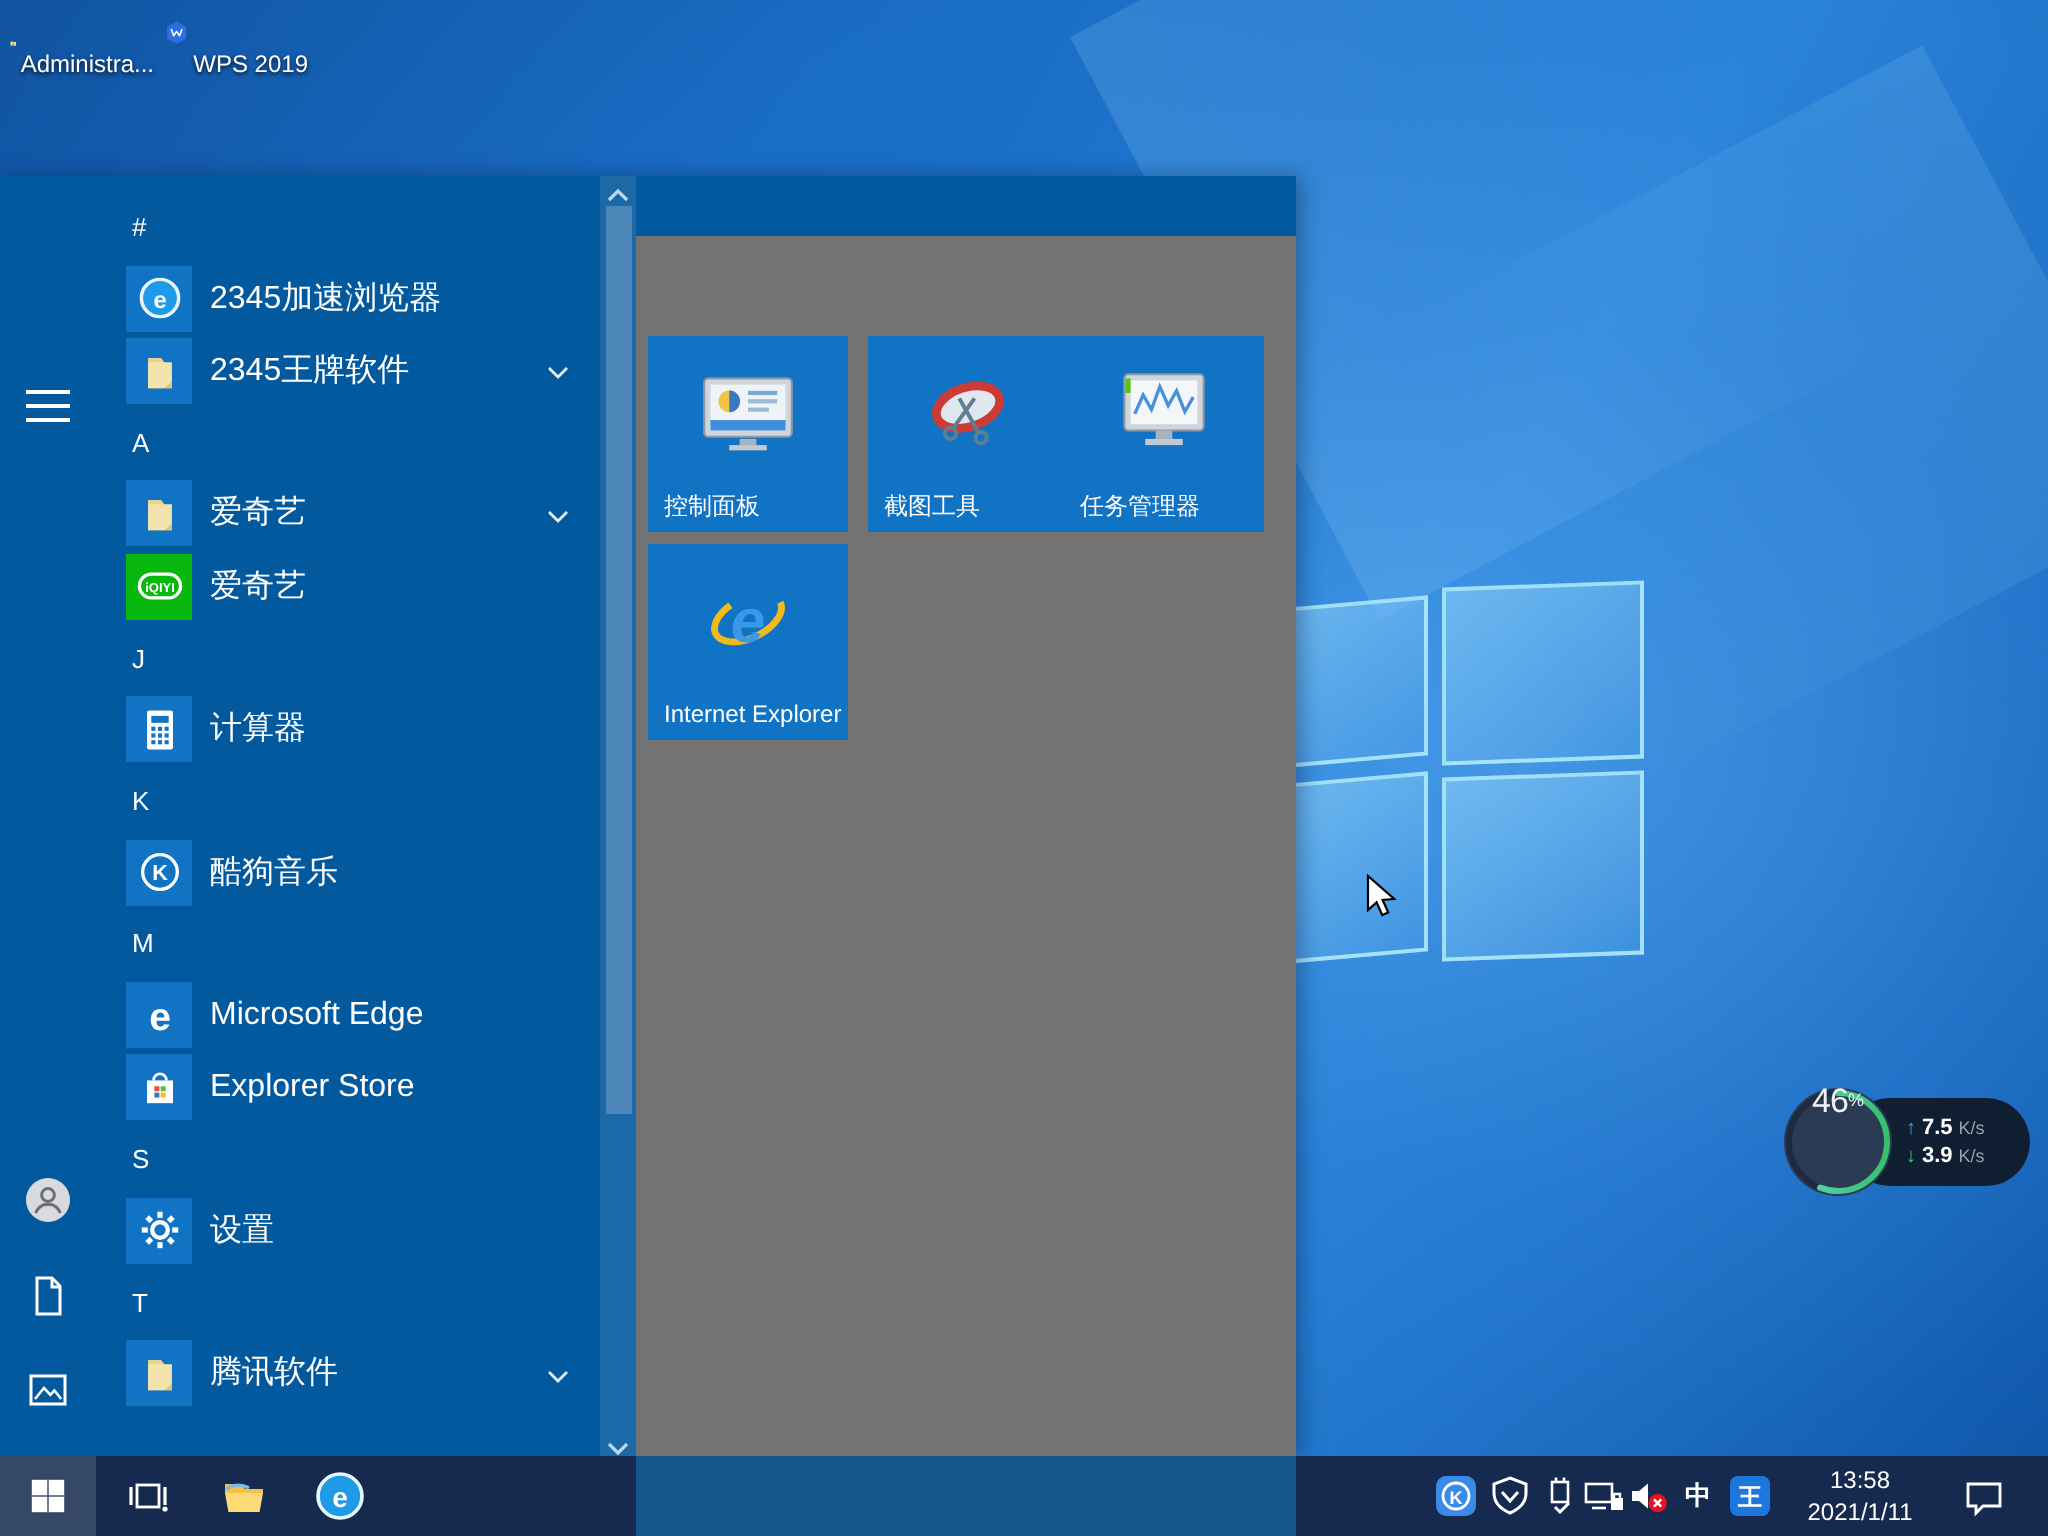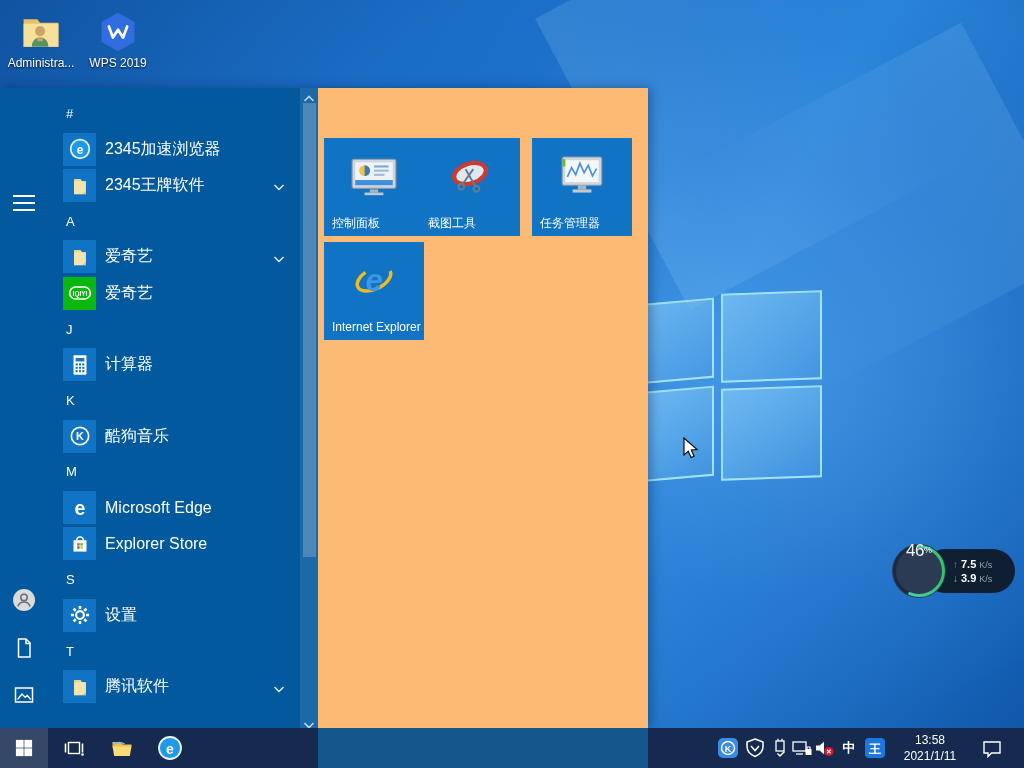--- a/index.html
+++ b/index.html
@@ -16,21 +16,21 @@
     background:linear-gradient(90deg,rgba(150,210,250,.16),rgba(150,210,250,0) 75%);}
   
   .pane{position:absolute;border:2px solid rgba(175,235,252,.85);
     background:linear-gradient(145deg,rgba(130,200,246,.70),rgba(75,155,228,.45));}
   .pane.tl{left:638px;top:301px;width:76px;height:80px;transform:skewY(-5deg);}
   .pane.bl{left:638px;top:389px;width:76px;height:90px;transform:skewY(-5deg);}
   .pane.tr{left:721px;top:292px;width:101px;height:89px;transform:skewY(-2deg);}
   .pane.br{left:721px;top:387px;width:101px;height:92px;transform:skewY(-2deg);}
 
   
-  .dicon{position:absolute;top:10px;width:72px;display:flex;flex-direction:column;align-items:center;gap:2px;cursor:default;}
+  .dicon{position:absolute;top:10px;width:72px;display:flex;flex-direction:row;align-items:center;gap:2px;cursor:default;}
   .dicon .ig{width:44px;height:44px;}
   .dicon .lbl{color:#fff;font-size:12px;text-align:center;text-shadow:0 1px 2px rgba(0,0,0,.85);white-space:nowrap;}
 
   
   .start-menu{position:absolute;left:0;top:88px;width:648px;height:640px;z-index:50;display:flex;
     background:#02599e;box-shadow:3px 0 10px rgba(0,20,50,.35);}
   .rail{width:48px;height:100%;position:relative;flex:0 0 48px;}
   .rail .ric{position:absolute;left:12px;width:24px;height:24px;cursor:pointer;}
   .hamburger{position:absolute;left:13px;top:107px;width:22px;height:16px;display:flex;flex-direction:column;justify-content:space-between;cursor:pointer;}
   .hamburger i{display:block;height:2px;background:#fff;}
@@ -38,21 +38,21 @@
   .list-header{height:35px;display:flex;align-items:center;padding-left:18px;color:#fff;font-size:13px;cursor:pointer;}
   .app-row{height:36.4px;display:flex;align-items:center;padding-left:15px;position:relative;color:#fff;cursor:pointer;}
   .app-ic{width:33px;height:33px;flex:0 0 33px;display:flex;align-items:center;justify-content:center;background:#1173c4;}
   .app-ic svg{width:26px;height:26px;}
   .app-label{font-size:16px;margin-left:9px;white-space:nowrap;}
   .row-chev{position:absolute;right:15px;top:12px;width:12px;height:12px;opacity:.9;}
   
   .sbar{width:18px;flex:0 0 18px;position:relative;background:rgba(255,255,255,.10);}
   .sbar .thumb{position:absolute;left:3px;width:13px;top:15px;height:454px;background:#4d87b9;}
   .sbar .chev{position:absolute;left:3px;width:12px;height:10px;color:#bcd8ee;}
-  .tiles-area{flex:1;background:#fdba74;position:relative;}
+  .tiles-area{flex:1;background:#737373;position:relative;margin-top:30px;}
   .tile{position:absolute;width:100px;height:98px;background:#1173c4;cursor:pointer;color:#fff;}
   .tile .tlabel{position:absolute;left:8px;bottom:6px;font-size:12px;line-height:14px;}
   .tile .tic{position:absolute;left:50%;top:38px;transform:translate(-50%,-50%);width:48px;height:40px;display:flex;align-items:center;justify-content:center;}
 
   
   .taskbar{position:absolute;left:0;top:728px;width:1024px;height:40px;background:#152a4e;z-index:60;}
   .tb-overlay{position:absolute;left:318px;top:0;width:330px;height:40px;background:#15568c;}
   .tb-btn{position:absolute;top:0;height:40px;display:flex;align-items:center;justify-content:center;cursor:pointer;}
   .start-btn{left:0;width:48px;background:rgba(255,255,255,.14);}
   .tray-ic{position:absolute;top:9px;width:22px;height:22px;display:flex;align-items:center;justify-content:center;cursor:pointer;}
@@ -290,21 +290,21 @@
               <rect x="23" y="10" width="14" height="2" fill="#7aa7d4"></rect>
               <rect x="23" y="14" width="14" height="2" fill="#9db9d6"></rect>
               <rect x="23" y="18" width="10" height="2" fill="#9db9d6"></rect>
               <rect x="5" y="24" width="36" height="5" fill="#3f8edb"></rect>
               <rect x="19" y="33" width="8" height="3" fill="#aab2bb"></rect>
               <rect x="14" y="36" width="18" height="2.5" fill="#c2c9d1"></rect>
             </svg>
           </span>
           <span class="tlabel">控制面板</span>
         </div>
-        <div class="tile" style="left: 102px; top: 50px;">
+        <div class="tile" style="left: 116px; top: 50px;">
           <span class="tic">
             <svg viewBox="0 0 44 38">
               <ellipse cx="22" cy="17" rx="15" ry="9" fill="#dfe8ee" stroke="#cc3b35" stroke-width="4" transform="rotate(-18 22 17)"></ellipse>
               <path d="M15 27l10-14M27 29L18 13" stroke="#5e7f91" stroke-width="1.8"></path>
               <circle cx="14" cy="29" r="2.6" fill="none" stroke="#5e7f91" stroke-width="1.8"></circle>
               <circle cx="28" cy="31" r="2.6" fill="none" stroke="#5e7f91" stroke-width="1.8"></circle>
             </svg>
           </span>
           <span class="tlabel">截图工具</span>
         </div>

